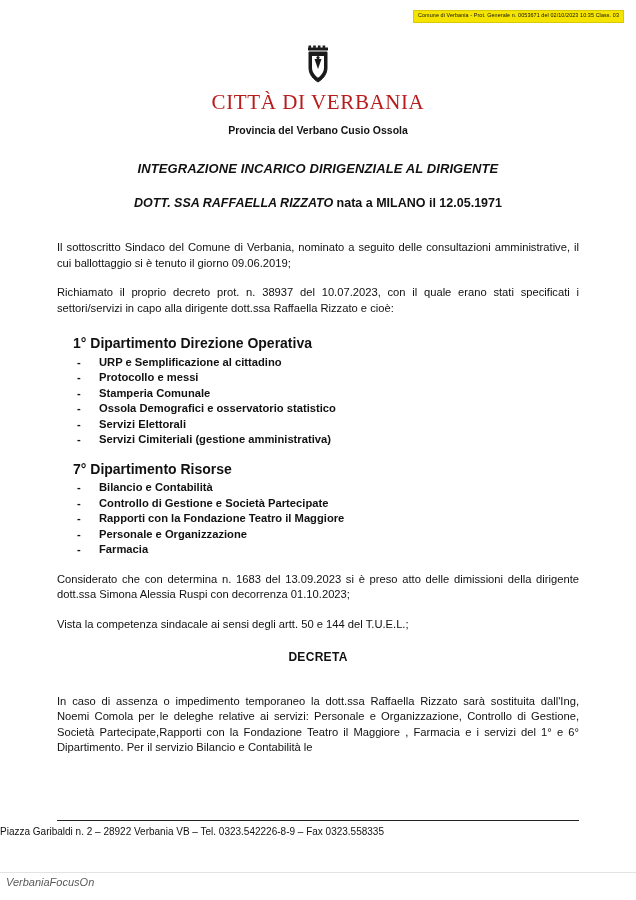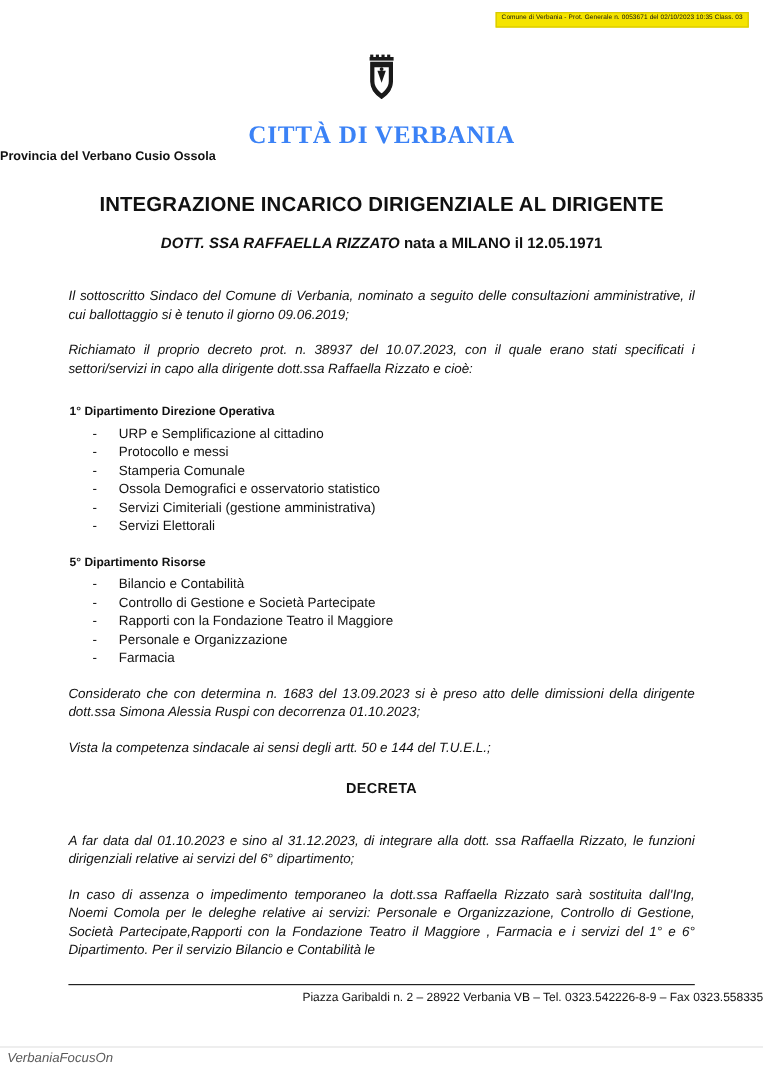--- a/index.html
+++ b/index.html
@@ -52,45 +52,47 @@
   .crest {
     display: inline-block;
     width: 28px;
     height: 40px;
   }
 
   
   .city-title {
     position: absolute;
     left: 0; right: 0;
-    top: 100px;
+    top: 90px;
     text-align: center;
     font-family: "Liberation Serif", serif;
     font-size: 21px;
-    font-weight: bold;
+    font-weight: normal;
     letter-spacing: 0.6px;
-    color: #3b82f6;
+    color: #b91c1c;
   }
   .province {
     position: absolute;
     left: 0; right: 0;
     top: 124px;
+    text-align: center;
     font-size: 10.5px;
     font-weight: bold;
     color: #111;
   }
 
   .doc-title {
     position: absolute;
     left: 0; right: 0;
     top: 161px;
     text-align: center;
-    font-size: 17px;
+    font-size: 13px;
     font-weight: bold;
     letter-spacing: 0.1px;
+    font-style: italic;
   }
   .doc-subject {
     position: absolute;
     left: 0; right: 0;
     top: 196px;
     text-align: center;
     font-size: 12.5px;
     font-weight: bold;
   }
   .doc-subject .ital {
@@ -103,34 +105,34 @@
     left: 57px;
     top: 240px;
     width: 522px;
     font-size: 11.2px;
     line-height: 15.5px;
     text-align: justify;
   }
   .para {
     margin: 0 0 14px 0;
     text-align: justify;
-    font-style: italic;
   }
   .para.tight {
     margin-bottom: 20px;
   }
   .dept-head {
-    margin: 0 0 3px 1px;
-    font-weight: bold;
-    font-size: 10px;
+    margin: 0 0 3px 16px;
+    font-weight: bold;
+    font-size: 14px;
   }
   ul.dash-list {
     list-style: none;
     margin: 1px 0 14px 0;
     padding: 0 0 0 20px;
+    font-weight: bold;
   }
   ul.dash-list li {
     position: relative;
     padding-left: 22px;
     line-height: 15.5px;
     font-size: 11.2px;
   }
   ul.dash-list li:before {
     content: "-";
     position: absolute;
@@ -148,25 +150,24 @@
   
   .footer-rule {
     position: absolute;
     left: 57px;
     top: 820px;
     width: 522px;
     border-top: 1px solid #222;
   }
   .footer-text {
     position: absolute;
-    left: 0; right: 0;
+    left: 0; right: 12px;
     top: 826px;
-    text-align: right;
+    text-align: left;
     font-size: 10px;
-    margin-left: 36px;
   }
 
   
   .watermark-bar {
     position: absolute;
     left: 0;
     top: 872px;
     width: 636px;
     height: 28px;
     background: #ffffff;
@@ -221,40 +222,39 @@
     <p class="para">Il sottoscritto Sindaco del Comune di Verbania, nominato a seguito delle consultazioni amministrative, il cui ballottaggio si è tenuto il giorno 09.06.2019;</p>
 
     <p class="para tight">Richiamato il proprio decreto prot. n. 38937 del 10.07.2023, con il quale erano stati specificati i settori/servizi in capo alla dirigente dott.ssa Raffaella Rizzato e cioè:</p>
 
     <p class="dept-head">1° Dipartimento Direzione Operativa</p>
     <ul class="dash-list">
       <li>URP e Semplificazione al cittadino</li>
       <li>Protocollo e messi</li>
       <li>Stamperia Comunale</li>
       <li>Ossola Demografici e osservatorio statistico</li>
+      <li>Servizi Elettorali</li>
       <li>Servizi Cimiteriali (gestione amministrativa)</li>
-      <li>Servizi Elettorali</li>
     </ul>
 
-    <p class="dept-head">5° Dipartimento Risorse</p>
+    <p class="dept-head">7° Dipartimento Risorse</p>
     <ul class="dash-list">
       <li>Bilancio e Contabilità</li>
       <li>Controllo di Gestione e Società Partecipate</li>
       <li>Rapporti con la Fondazione Teatro il Maggiore</li>
       <li>Personale e Organizzazione</li>
       <li>Farmacia</li>
     </ul>
 
     <p class="para">Considerato che con determina n. 1683 del 13.09.2023 si è preso atto delle dimissioni della dirigente dott.ssa Simona Alessia Ruspi con decorrenza 01.10.2023;</p>
 
     <p class="para">Vista la competenza sindacale ai sensi degli artt. 50 e 144 del T.U.E.L.;</p>
 
     <p class="decreta">DECRETA</p>
 
-    <p class="para">A far data dal 01.10.2023 e sino al 31.12.2023, di integrare alla dott. ssa Raffaella Rizzato, le funzioni dirigenziali relative ai servizi del 6° dipartimento;</p>
 
     <p class="para">In caso di assenza o impedimento temporaneo la dott.ssa Raffaella Rizzato sarà sostituita dall'Ing, Noemi Comola per le deleghe relative ai servizi: Personale e Organizzazione, Controllo di Gestione, Società Partecipate,Rapporti con la Fondazione Teatro il Maggiore , Farmacia e i servizi del 1° e 6° Dipartimento. Per il servizio Bilancio e Contabilità le</p>
 
   </div>
 
   <div class="footer-rule"></div>
   <div class="footer-text">Piazza Garibaldi n. 2 – 28922 Verbania VB  –  Tel. 0323.542226-8-9  –  Fax 0323.558335</div>
 
 </div>
 

